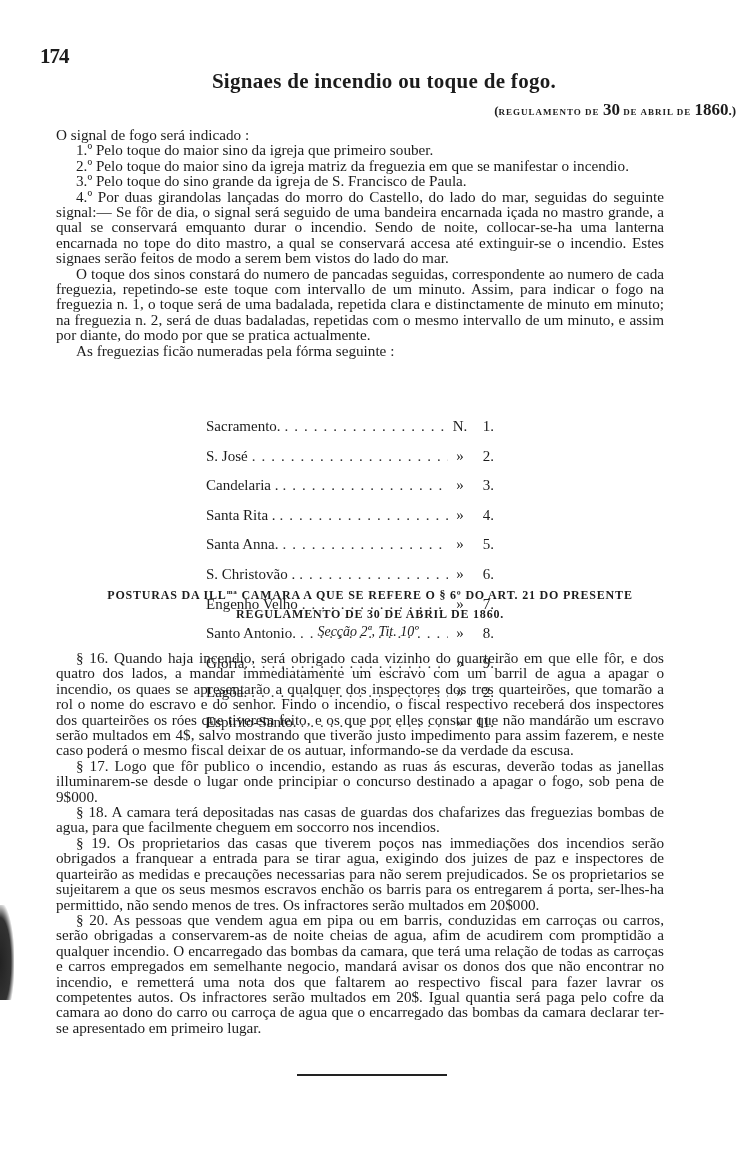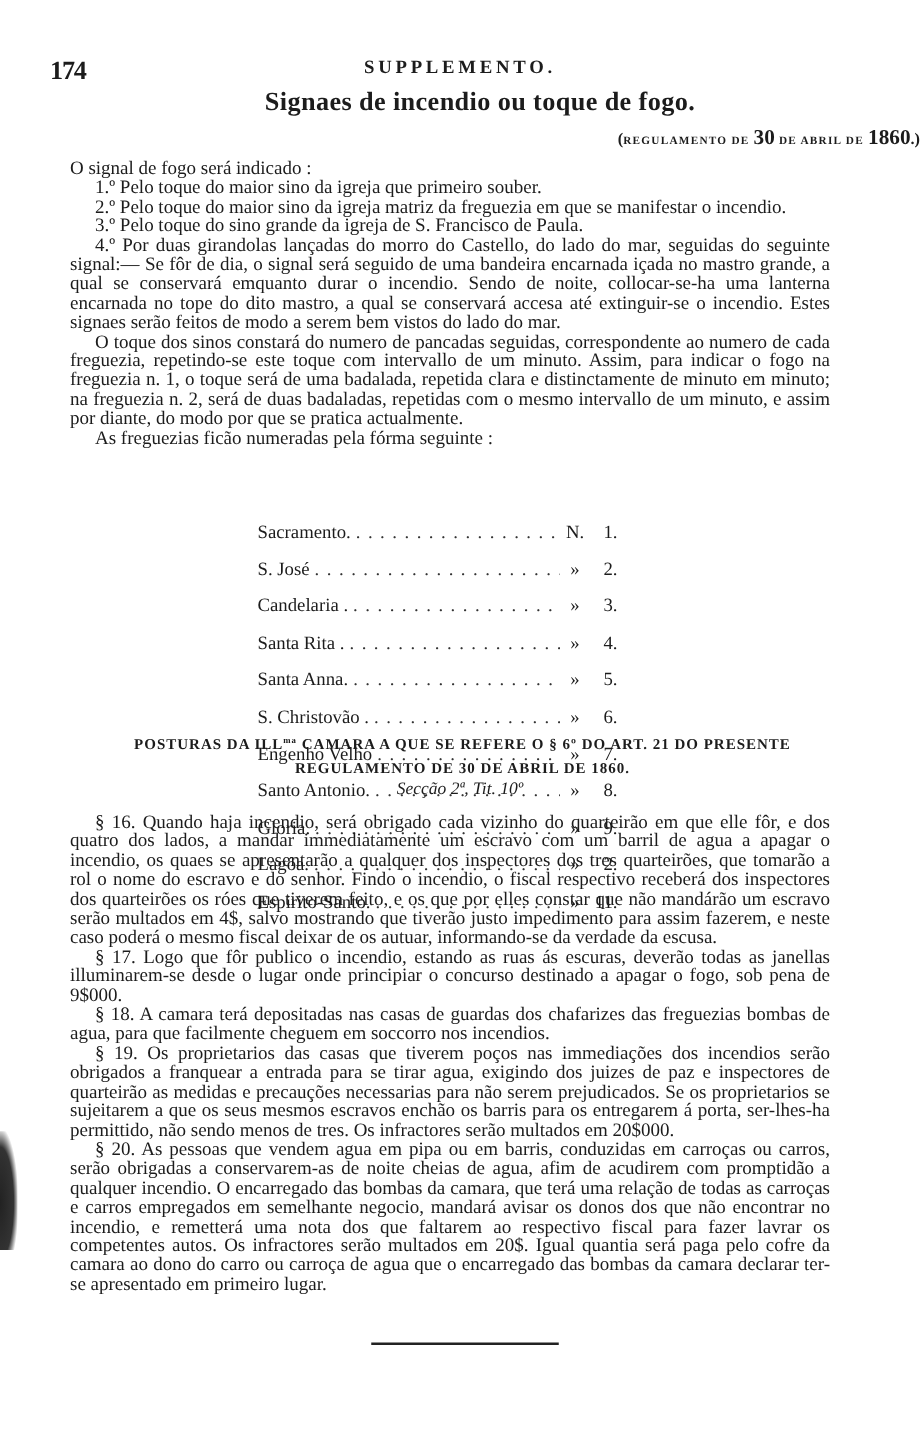--- a/index.html
+++ b/index.html
@@ -28,21 +28,20 @@
   .b2 { top:650px; }
   .rule { position:absolute; left:297px; top:1074px; width:150px; height:2px; background:#222; }
   .blot { position:absolute; left:0; top:905px; width:14px; height:95px; background:radial-gradient(ellipse at 0% 60%, #222 0%, #333 55%, transparent 75%); }
 </style>
 </head>
 <body>
 
 <div class="page">
 
   <div class="pagenum">174</div>
-  <div class="runhead">SUPPLEMENTO.</div>
 
   <div class="title">Signaes de incendio ou toque de fogo.</div>
   <div class="subtitle">
     <span>(</span><span class="sc">REGULAMENTO DE</span>
     <span class="big">30</span>
     <span class="sc">DE ABRIL DE</span>
     <span class="big">1860</span><span>.)</span>
   </div>
 
   <div class="text b1">

